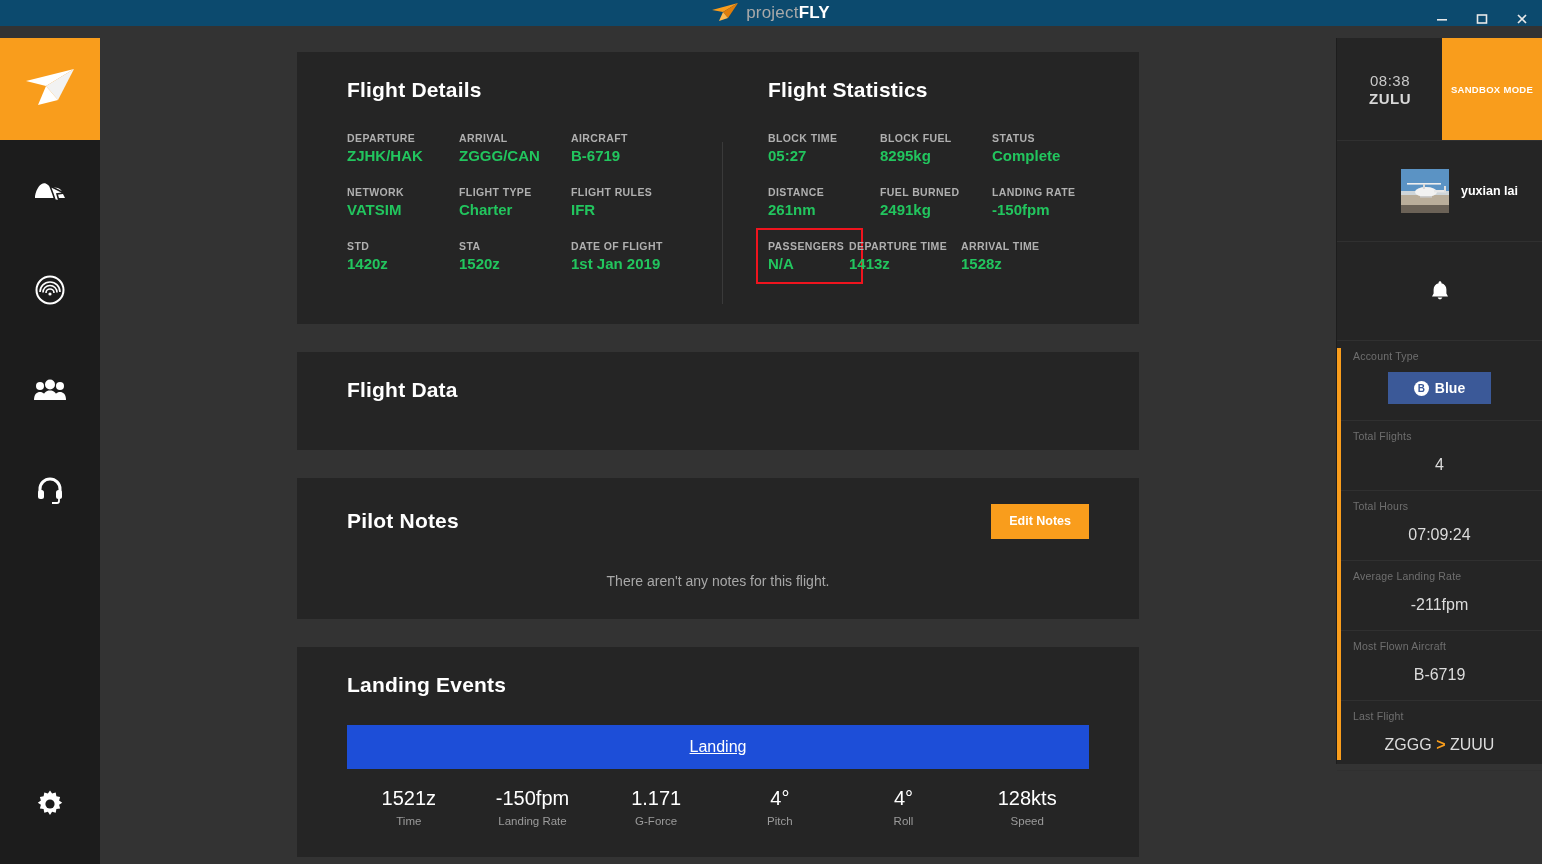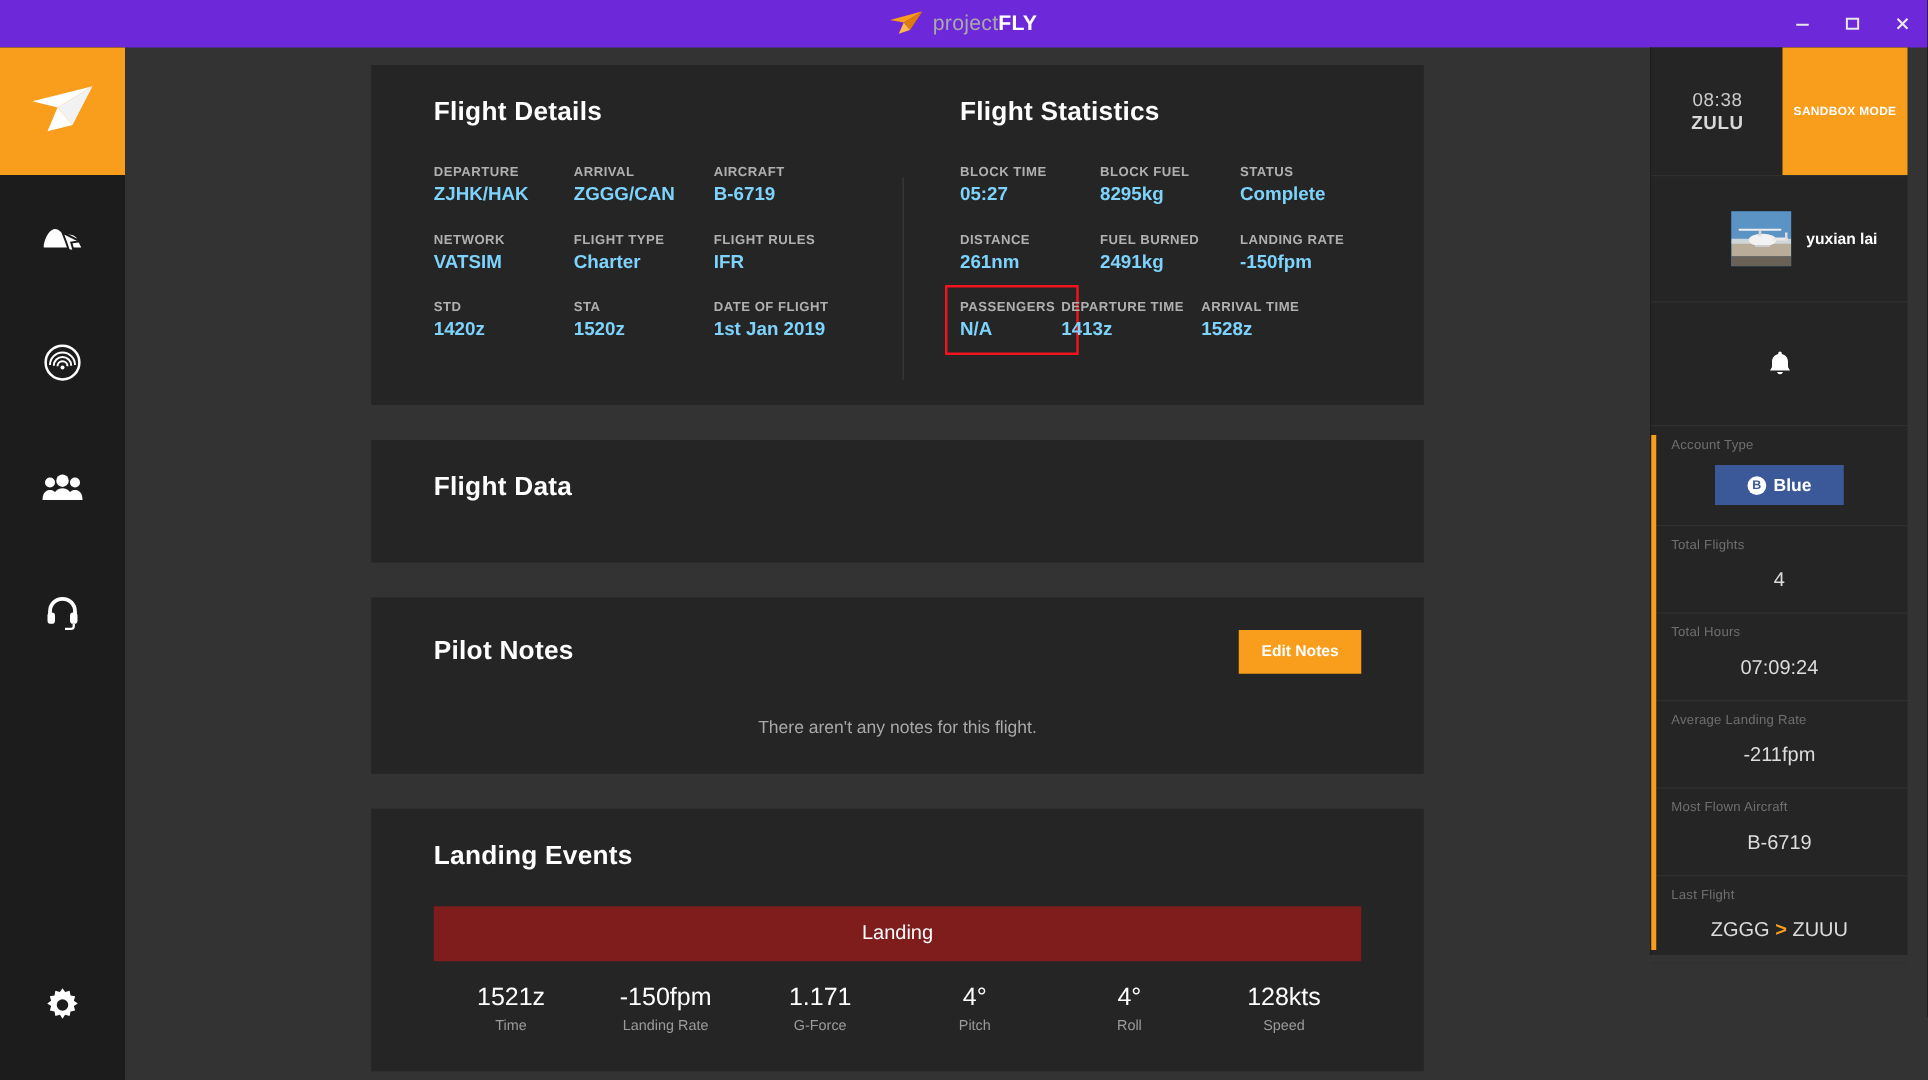--- a/index.html
+++ b/index.html
@@ -6,22 +6,22 @@
   html, body {
     width: 1542px; height: 864px;
     background: #111111;
     font-family: "Liberation Sans", sans-serif;
     overflow: hidden;
   }
   .app { position: relative; width: 1542px; height: 864px; background: #333333; }
 
   
   .titlebar {
-    position: absolute; top: 0; left: 0; width: 1542px; height: 38px;
-    background: #6d28d9; display: flex; align-items: center; justify-content: center;
+    position: absolute; top: 0; left: 0; width: 1542px; height: 26px;
+    background: #0c4a6e; display: flex; align-items: center; justify-content: center;
   }
   .brand { display: flex; align-items: center; gap: 8px; }
   .brand-logo { width: 26px; height: 20px; display: block; }
   .brand-text { font-size: 17px; letter-spacing: .2px; }
   .brand-text .b1 { color: #a9a9a9; }
   .brand-text .b2 { color: #ffffff; font-weight: bold; }
   .wctrls { position: absolute; right: 0; top: 0; height: 38px; display: flex; align-items: center; }
   .wbtn { width: 40px; height: 38px; display: flex; align-items: center; justify-content: center;
           color: #e8e8e8; }
   .wbtn svg { display: block; }
@@ -64,21 +64,21 @@
   }
   .stat-grid { display: flex; flex-wrap: wrap; margin-top: 30px; }
   .stat {
     width: 112px; margin-bottom: 22px; position: relative;
   }
   .stat.wide { width: 115px; }
   .stat-label {
     font-size: 10.5px; font-weight: bold; color: #b0b0b0; letter-spacing: .4px;
     text-transform: uppercase; white-space: nowrap;
   }
-  .stat-value { font-size: 15px; font-weight: bold; color: #7dd3fc; margin-top: 3px; white-space: nowrap; }
+  .stat-value { font-size: 15px; font-weight: bold; color: #22c55e; margin-top: 3px; white-space: nowrap; }
   .stat.highlight {
     outline: 2px solid #f0141e; padding: 10px 12px 10px 10px;
     margin: -10px -12px 12px -10px; width: 103px;
   }
 
   
   .notes-head { display: flex; align-items: center; justify-content: space-between; }
   .btn-orange {
     background: #f99d1c; color: #ffffff; border: none; font-weight: bold;
     font-size: 12.5px; padding: 11px 18px; font-family: "Liberation Sans", sans-serif;
@@ -86,32 +86,32 @@
   }
   .notes-empty {
     text-align: center; color: #a8a8a8; font-size: 14px; margin-top: 34px;
   }
 
   
   .card.flightdata .card-pad { padding: 26px 50px 48px 50px; }
 
   
   .landing-head-row {
-    background: #7f1d1d; margin-top: 28px; height: 44px;
+    background: #1d4ed8; margin-top: 28px; height: 44px;
     display: flex; align-items: center; justify-content: center;
-    color: #ffffff; font-size: 16px;
+    color: #ffffff; font-size: 16px; text-decoration: underline;
   }
   .landing-cols { display: flex; margin-top: 18px; }
   .lcol { flex: 1; text-align: center; }
   .lval { font-size: 20px; color: #ffffff; font-weight: normal; }
   .llab { font-size: 11.5px; color: #9b9b9b; margin-top: 5px; }
 
   
   .rightpanel {
-    position: absolute; right: 16px; top: 38px; width: 206px; height: 726px;
+    position: absolute; right: 0; top: 38px; width: 206px; height: 726px;
     background: #252525; border-left: 1px solid #1d1d1d; margin-left: 36px;
   }
   .rp-top { position: relative; height: 102px; }
   .clock {
     position: absolute; left: 0; top: 0; width: 106px; height: 102px;
     display: flex; flex-direction: column; align-items: center; justify-content: center;
     gap: 1px;
   }
   .clock-time { font-size: 15px; color: #c9c9c9; letter-spacing: .5px; }
   .clock-zone { font-size: 15px; color: #d8d8d8; font-weight: bold; letter-spacing: .5px; }

